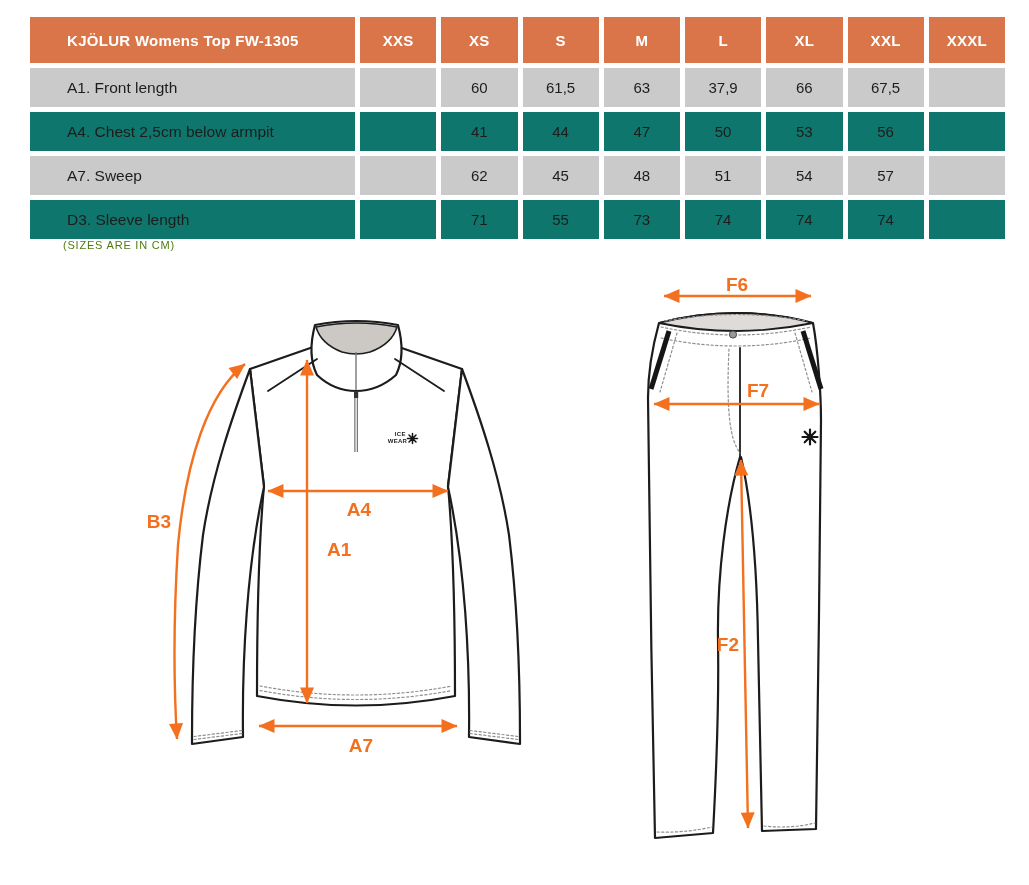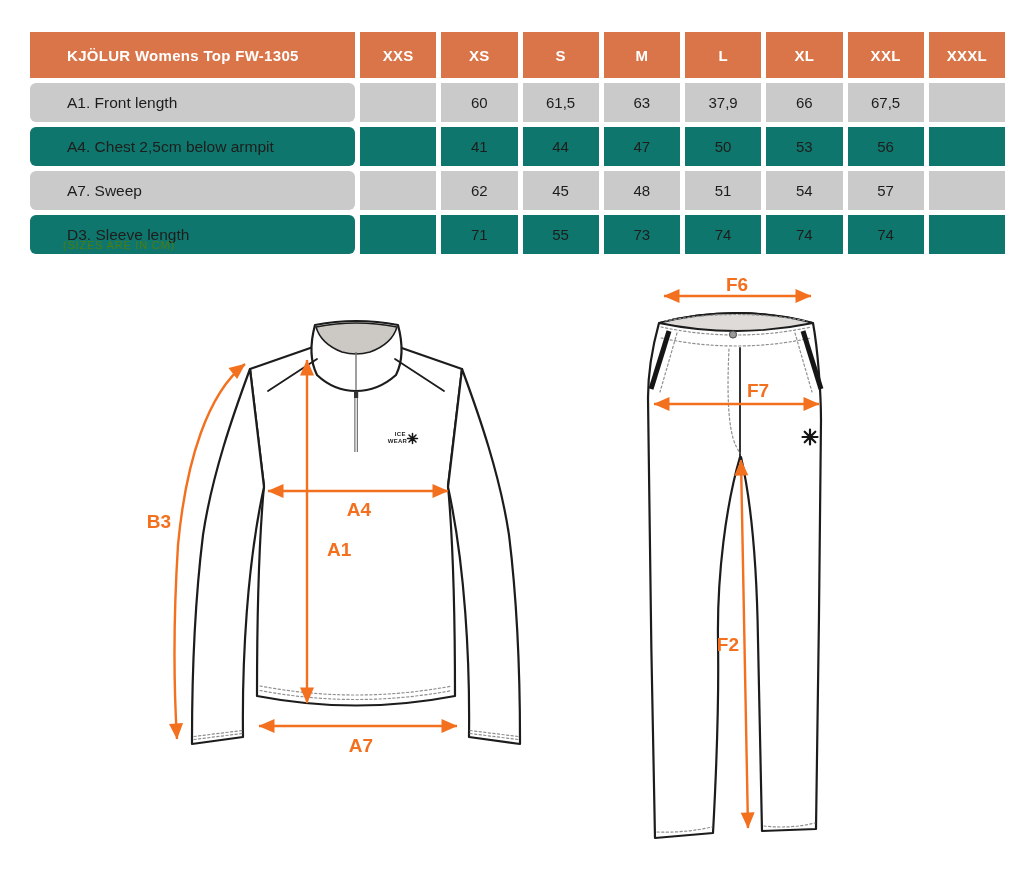--- a/index.html
+++ b/index.html
@@ -2,36 +2,36 @@
 <html><head>
 <meta charset="utf-8">
 <style>
   html,body{margin:0;padding:0;background:#ffffff;}
   .page{
     position:relative;width:1029px;height:885px;background:#ffffff;overflow:hidden;
     font-family:"Liberation Sans","DejaVu Sans",sans-serif;color:#1d1d1b;
   }
   
   .size-table{
-    position:absolute;left:30px;top:32px;width:975px;
+    position:absolute;left:30px;top:17px;width:975px;
     display:grid;grid-template-columns:325px repeat(8,1fr);
     grid-auto-rows:auto;gap:5px;background:#ffffff;
   }
   .trow{display:contents;}
   .cell{
     display:flex;align-items:center;justify-content:center;
     font-size:15px;line-height:1;white-space:nowrap;
   }
   .hcell{
     background:#d97549;color:#ffffff;font-weight:bold;height:46px;
     letter-spacing:.3px;
   }
   .hcell.prod{justify-content:flex-start;padding-left:37px;}
   .vcell{height:39px;color:#1d1d1b;}
-  .lcell{justify-content:flex-start;padding-left:37px;font-size:15.5px;border-radius:6px;}
+  .lcell{justify-content:flex-start;padding-left:37px;font-size:15.5px;}
   .row-dark .cell:not(.hcell){background:#cacaca;}
   .row-light .cell:not(.hcell){background:#0f766e;}
   
   .cm-note{
     position:absolute;left:63px;top:239px;
     color:#4d7c0f;font-size:11px;letter-spacing:.8px;white-space:nowrap;
   }
   
   .diagram{position:absolute;}
   .garment{fill:#ffffff;stroke:#1c1c1c;stroke-width:2.2;stroke-linejoin:round;}

